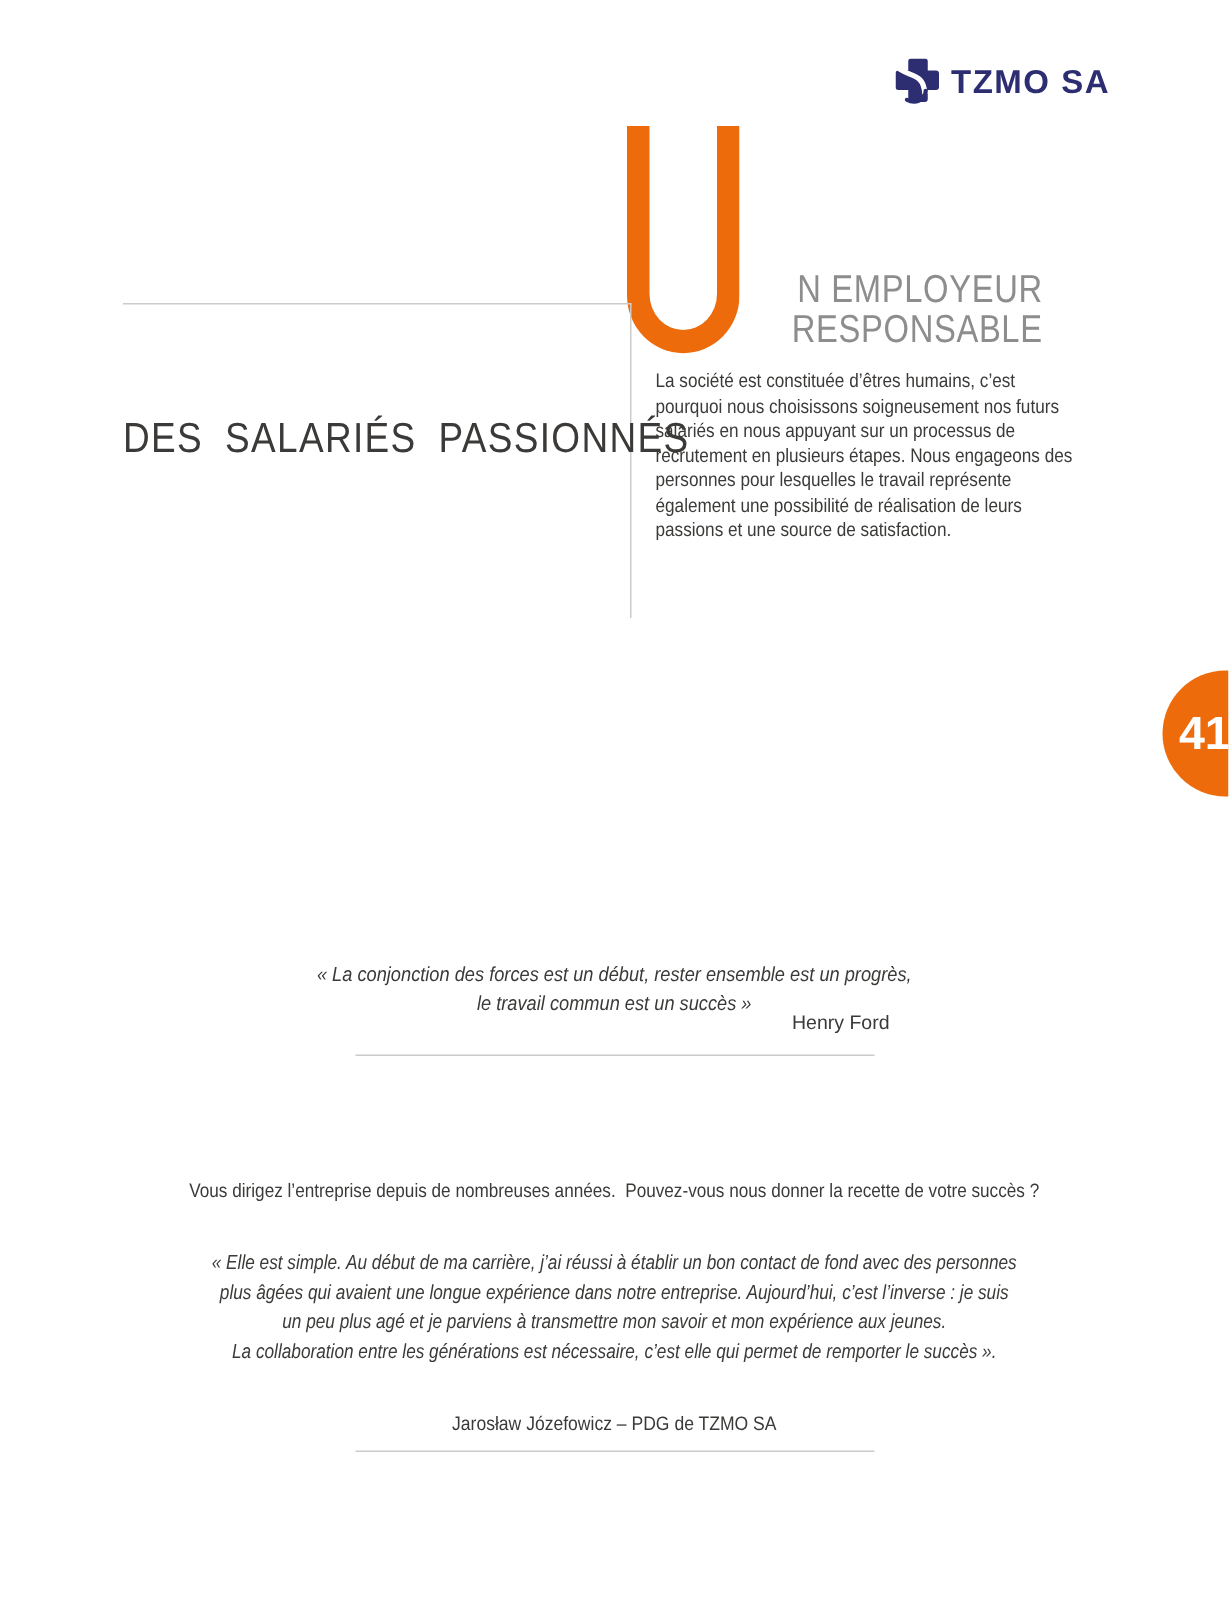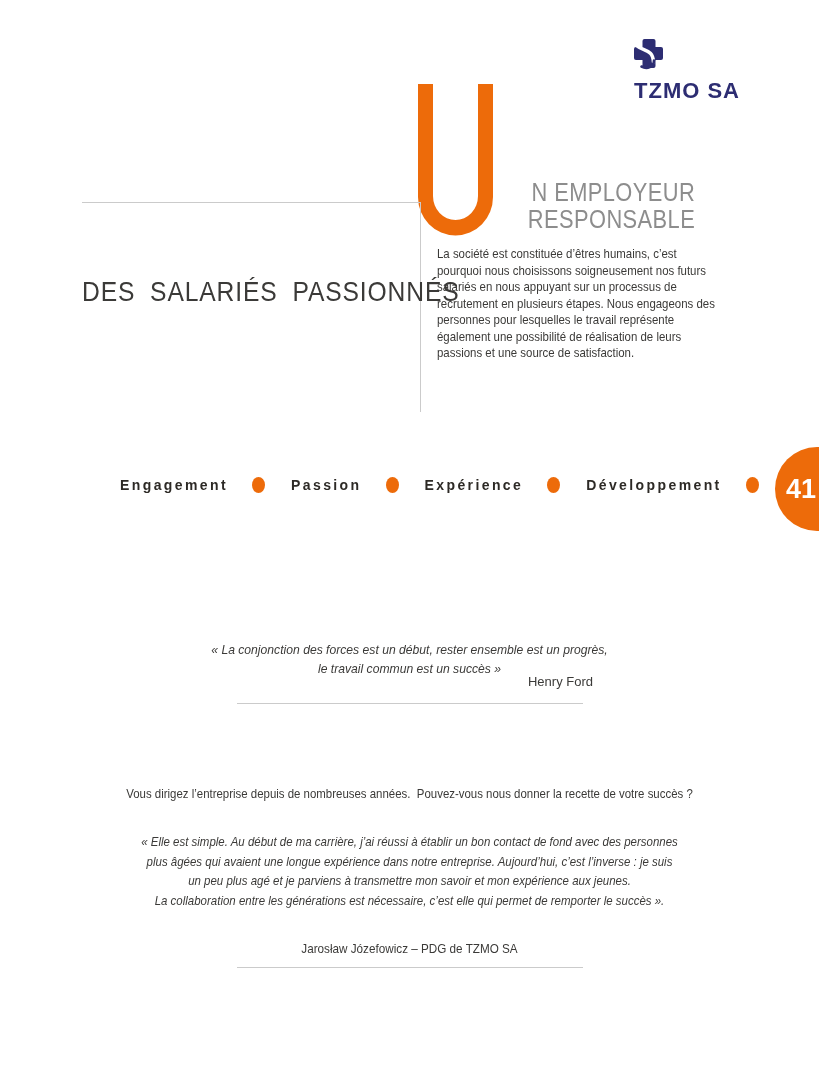--- a/index.html
+++ b/index.html
@@ -1,21 +1,21 @@
 <!DOCTYPE html>
 <html style="--accent: #ED6B0A; --brand_navy: #2D2D72; --title_gray: #8D8D8D; --text: #3B3A38; --rule: #CBCBCB; --band_text: #2D2A26;"><head>
 <meta charset="utf-8">
 <style>
   html,body{margin:0;padding:0;background:#fff;}
   .page{
     position:relative;width:819px;height:1080px;background:#ffffff;
     overflow:hidden;font-family:"Liberation Sans",sans-serif;color:var(--text,#3B3A38);
   }
   
-  .logo{position:absolute;top:39px;right:79px;display:flex;gap:7px;flex-direction:column;}
+  .logo{position:absolute;top:39px;right:79px;display:flex;align-items:center;gap:7px;}
   .logo-text{font-weight:bold;font-size:22px;letter-spacing:1px;color:var(--brand_navy,#2D2D72);}
   
   .dropcap{position:absolute;left:418px;top:84px;}
   .dropcap path{fill:var(--accent,#ED6B0A);}
   .sr{position:absolute;width:1px;height:1px;overflow:hidden;clip-path:inset(50%);}
   
   .chapter-title{
     position:absolute;top:179px;right:124px;text-align:right;
     font-size:26px;line-height:27px;color:var(--title_gray,#8D8D8D);
     transform:scaleX(0.84);transform-origin:100% 0;letter-spacing:.5px;white-space:nowrap;
@@ -40,21 +40,21 @@
   .keywords{
     position:absolute;left:120px;top:477px;display:flex;align-items:center;
     font-weight:bold;font-size:14px;letter-spacing:2.4px;color:var(--band_text,#2D2A26);
     white-space:nowrap;
   }
   .kw{margin-right:24px;}
   .dot{width:13px;height:16px;border-radius:50%;background:var(--accent,#ED6B0A);margin-right:26px;flex:0 0 auto;}
   .dot.last{margin-right:0;}
   
   .page-badge{position:absolute;top:447px;right:-40px;width:84px;height:84px;border-radius:50%;background:var(--accent,#ED6B0A);}
-  .page-badge span{position:absolute;left:11px;top:50%;transform:translateY(-50%);color:#fff;font-weight:bold;font-size:27px;}
+  .page-badge span{position:absolute;left:11px;top:50%;transform:translateY(-50%);color:#fff;font-weight:bold;font-size:31px;}
   
   .ford-quote{
     position:absolute;left:0;top:640px;width:819px;text-align:center;
     font-style:italic;font-size:13.5px;line-height:19px;color:var(--text,#3B3A38);
     transform:scaleX(0.9);transform-origin:50% 0;
   }
   .ford-author{position:absolute;top:674px;right:226px;font-size:13px;color:var(--text,#3B3A38);margin-left:12px;}
   
   .question{
     position:absolute;left:0;top:786px;width:819px;text-align:center;
@@ -98,31 +98,20 @@
     <div>N EMPLOYEUR</div>
     <div>RESPONSABLE</div>
   </div>
 
   <div class="hrule-top"></div>
   <div class="vrule"></div>
 
   <h1 class="section-heading">DES SALARIÉS PASSIONNÉS</h1>
   <p class="intro">La société est constituée d’êtres humains, c’est pourquoi nous choisissons soigneusement nos futurs salariés en nous appuyant sur un processus de recrutement en plusieurs étapes. Nous engageons des personnes pour lesquelles le travail représente également une possibilité de réalisation de leurs passions et une source de satisfaction.</p>
 
-  <div class="keywords">
-    <span class="kw">Engagement</span>
-    <span class="dot"></span>
-    <span class="kw">Passion</span>
-    <span class="dot"></span>
-    <span class="kw">Expérience</span>
-    <span class="dot"></span>
-    <span class="kw">Développement</span>
-    <span class="dot"></span>
-    <span class="dot last"></span>
-  </div>
 
   <div class="page-badge">
     <span>41</span>
   </div>
 
   <div class="ford-quote">
     <div>« La conjonction des forces est un début, rester ensemble est un progrès,</div>
     <div>le travail commun est un succès »</div>
   </div>
   <div class="ford-author">Henry Ford</div>

